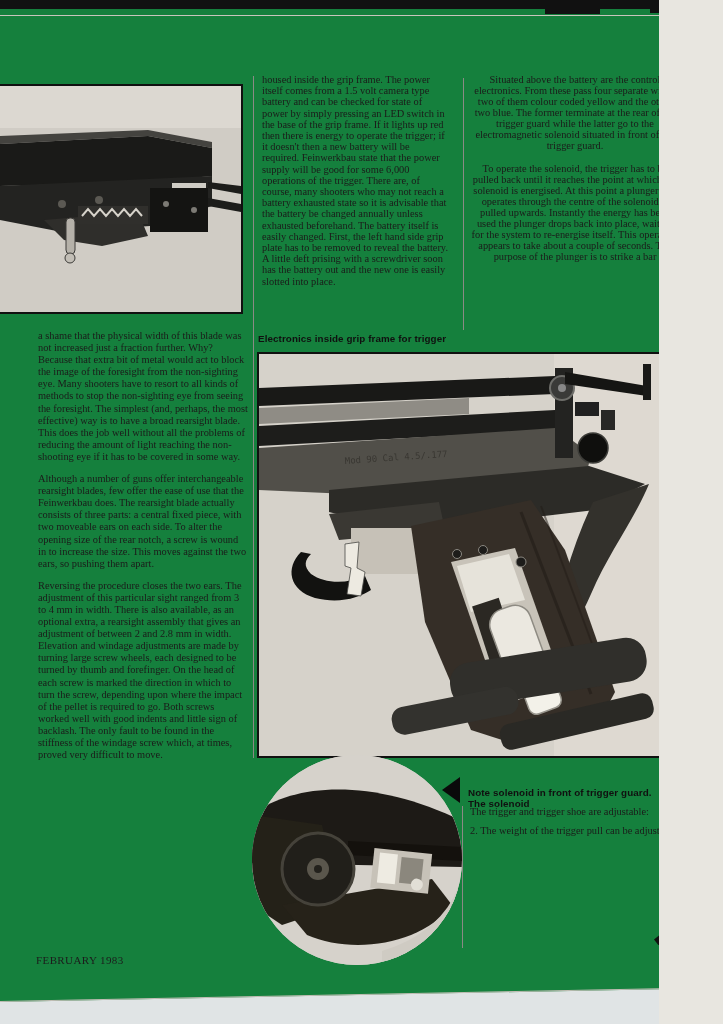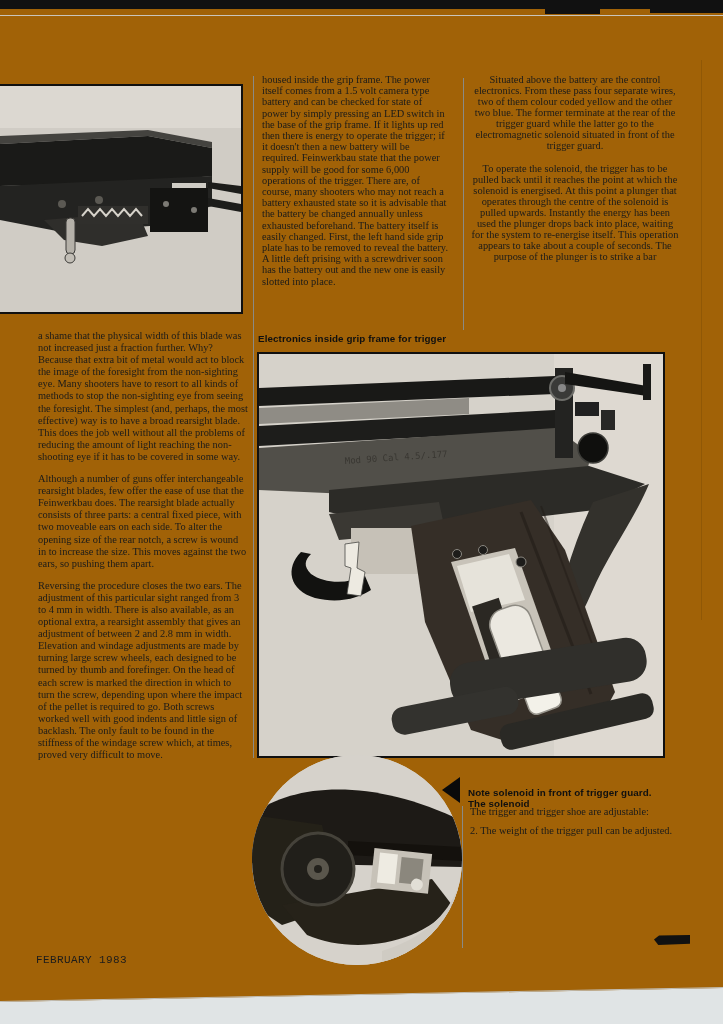--- a/index.html
+++ b/index.html
@@ -1,18 +1,18 @@
 <!DOCTYPE html>
 <html><head>
 <meta charset="utf-8">
 <style>
   html,body{margin:0;padding:0;background:#e8e6e0;}
   #page{
-    position:relative;width:723px;height:1024px;overflow:hidden;
-    background:#a16207;
+    position:relative;width:659px;height:1024px;overflow:hidden;
+    background:#15803d;
     font-family:"Liberation Serif", serif;
     color:#1b1b1a;
   }
   .abs{position:absolute;}
   
   .topbar{left:0;top:0;width:723px;height:9px;background:#111;}
   .topnotch{background:#111;}
   .topline{left:0;top:15px;width:723px;height:1px;background:#c9c5bc;}
   .pageedge{left:701px;top:60px;width:1px;height:560px;background:rgba(0,0,0,0.10);}
   
@@ -43,21 +43,21 @@
                background:#d6d2cb;}
   .photo-tl svg,.photo-main svg,.photo-inset svg{display:block;}
   
   .arrow-left{left:442px;top:777px;width:0;height:0;
     border-top:13px solid transparent;border-bottom:13px solid transparent;
     border-right:18px solid #0a0a0a;}
   
   .endmark{left:654px;top:935px;width:36px;height:10px;background:#111;
     clip-path:polygon(0 45%,14% 5%,100% 0,100% 88%,12% 100%);}
   
-  .footer-date{left:36px;top:954px;font-family:Liberation Mono, monospace;
+  .footer-date{left:36px;top:954px;font-family:Liberation Serif, serif;
     font-size:11px;letter-spacing:0.4px;color:#1c1c1c;}
   .page-num{left:684px;top:997px;font-size:14px;color:#1c1c1c;}
   
   .bottomstrip{left:0;top:984px;width:723px;height:40px;}
 </style>
 </head>
 <body>
 
 <div id="page">
 

